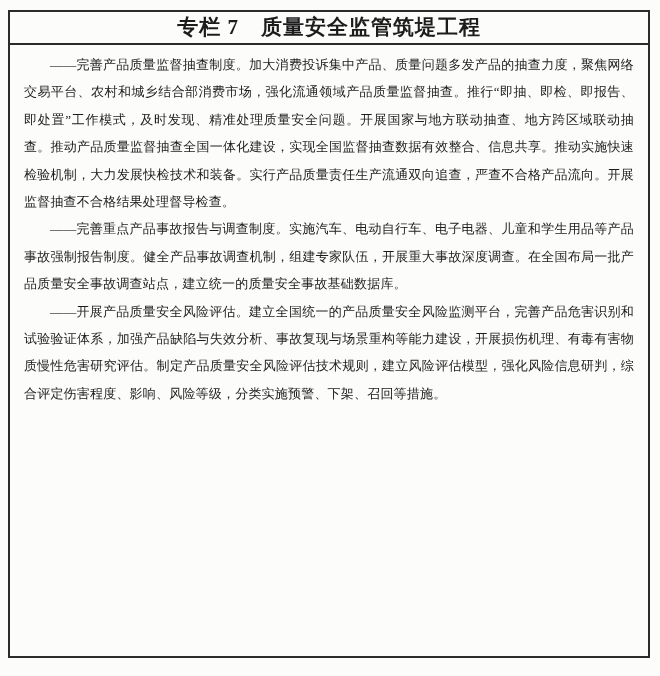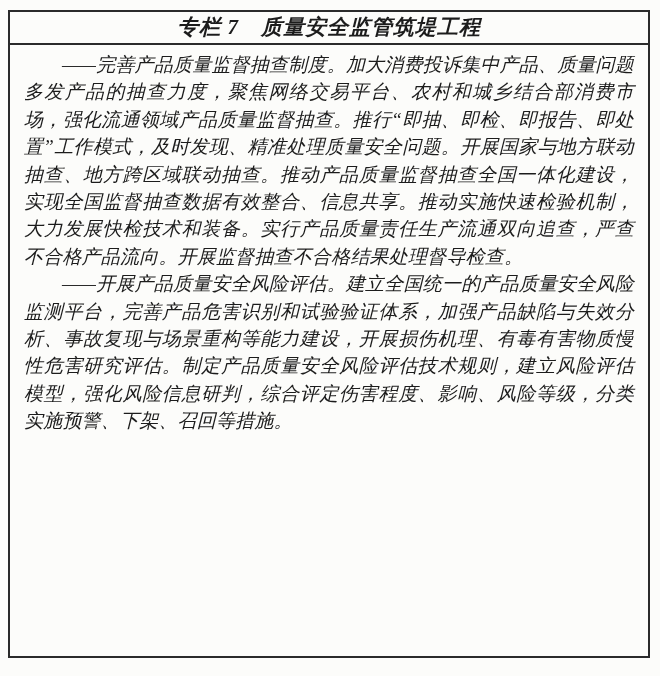--- a/index.html
+++ b/index.html
@@ -16,46 +16,46 @@
     color:var(--text-color);
     position:relative;
     overflow:hidden;
   }
   .panel{
     position:absolute;
     left:8px;top:10px;
     width:642px;height:648px;
     border:2px solid var(--border-color);
     background:var(--page-bg);
-    font-style:italic;
   }
   .panel-title{
     text-align:center;
     font-weight:bold;
     font-size:21px;
     line-height:28px;
     padding:1px 0 2px 0;
     border-bottom:2px solid var(--border-color);
     letter-spacing:1px;
   }
   .panel-body{
     padding:6px 14px 0 14px;
   }
   .para{
     margin:0;
-    font-size:19px;
+    font-size:13px;
     line-height:27.4px;
     text-align:justify;
     text-justify:inter-ideograph;
     text-indent:2em;
     letter-spacing:0.2px;
   }
 </style>
 </head>
 <body>
 
 <div class="panel">
   <div class="panel-title">专栏 7　质量安全监管筑堤工程</div>
   <div class="panel-body">
     <p class="para">——完善产品质量监督抽查制度。加大消费投诉集中产品、质量问题多发产品的抽查力度，聚焦网络交易平台、农村和城乡结合部消费市场，强化流通领域产品质量监督抽查。推行“即抽、即检、即报告、即处置”工作模式，及时发现、精准处理质量安全问题。开展国家与地方联动抽查、地方跨区域联动抽查。推动产品质量监督抽查全国一体化建设，实现全国监督抽查数据有效整合、信息共享。推动实施快速检验机制，大力发展快检技术和装备。实行产品质量责任生产流通双向追查，严查不合格产品流向。开展监督抽查不合格结果处理督导检查。</p>
+    <p class="para">——完善重点产品事故报告与调查制度。实施汽车、电动自行车、电子电器、儿童和学生用品等产品事故强制报告制度。健全产品事故调查机制，组建专家队伍，开展重大事故深度调查。在全国布局一批产品质量安全事故调查站点，建立统一的质量安全事故基础数据库。</p>
     <p class="para">——开展产品质量安全风险评估。建立全国统一的产品质量安全风险监测平台，完善产品危害识别和试验验证体系，加强产品缺陷与失效分析、事故复现与场景重构等能力建设，开展损伤机理、有毒有害物质慢性危害研究评估。制定产品质量安全风险评估技术规则，建立风险评估模型，强化风险信息研判，综合评定伤害程度、影响、风险等级，分类实施预警、下架、召回等措施。</p>
   </div>
 </div>
 
 </body></html>

